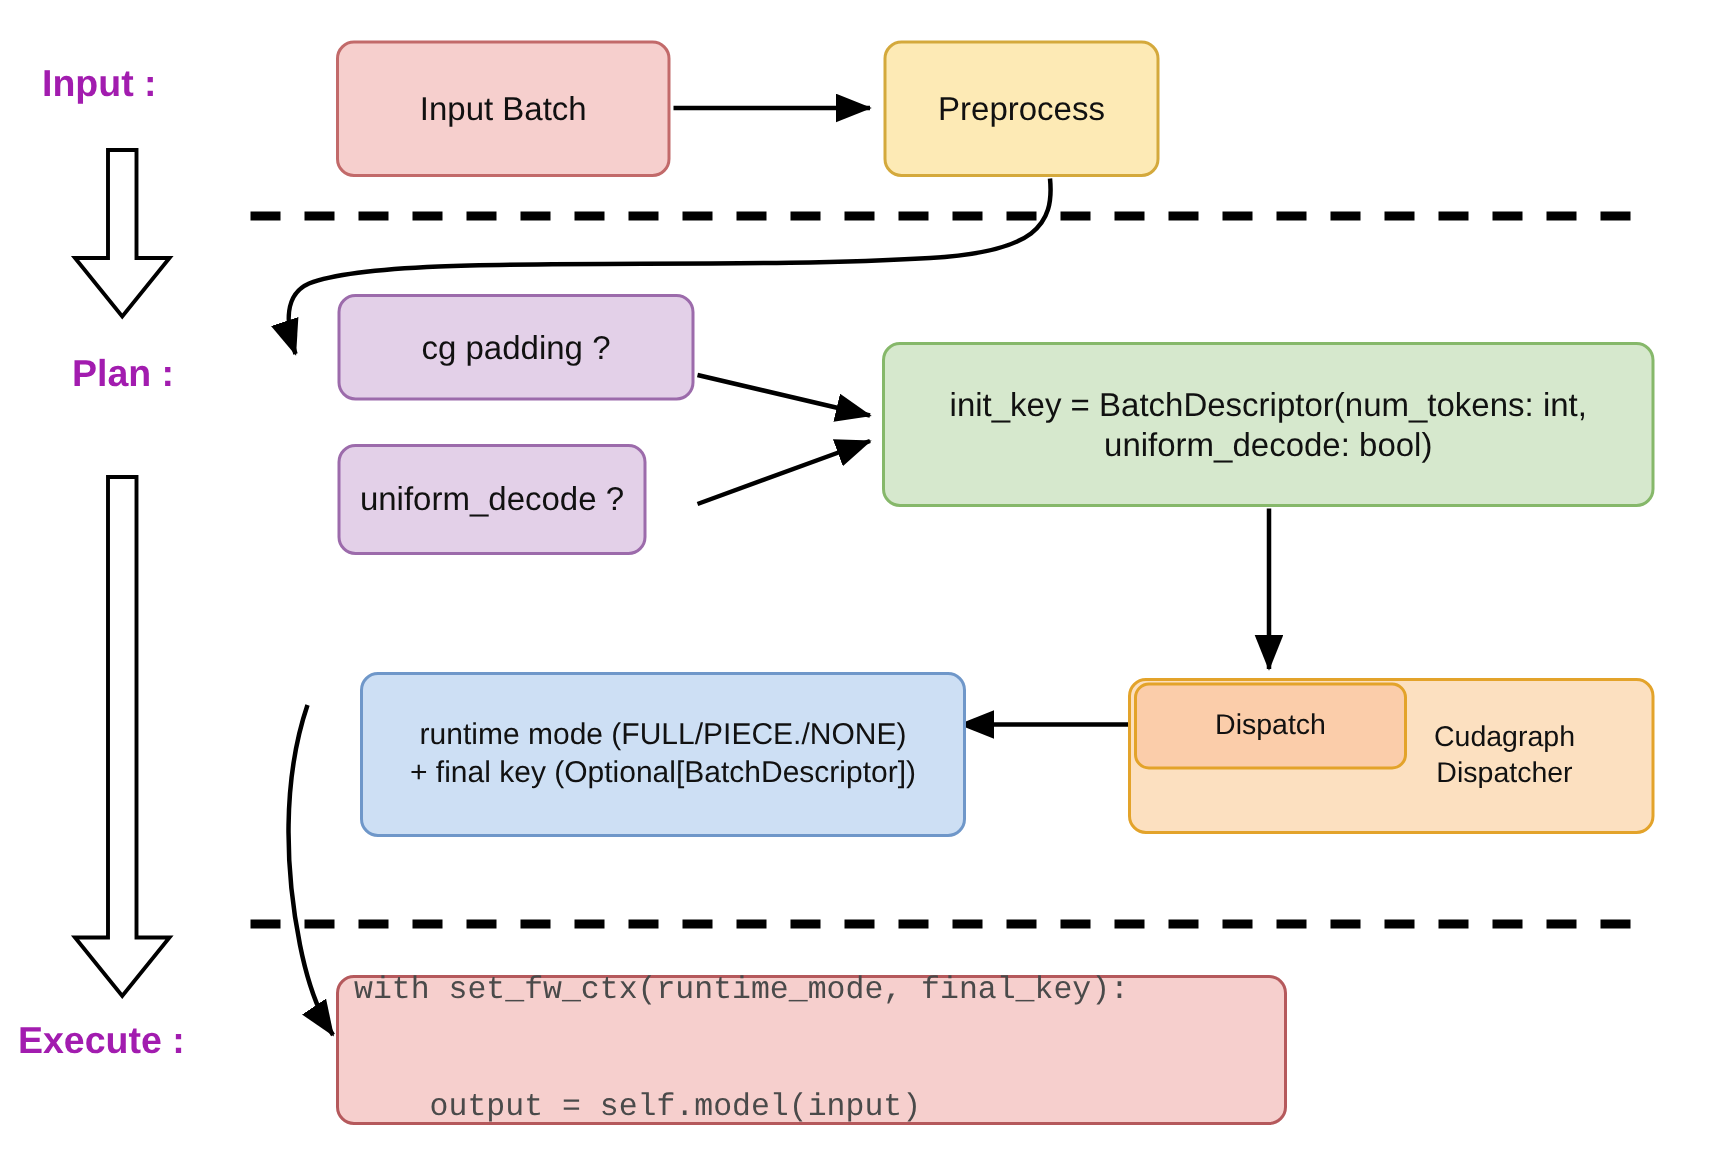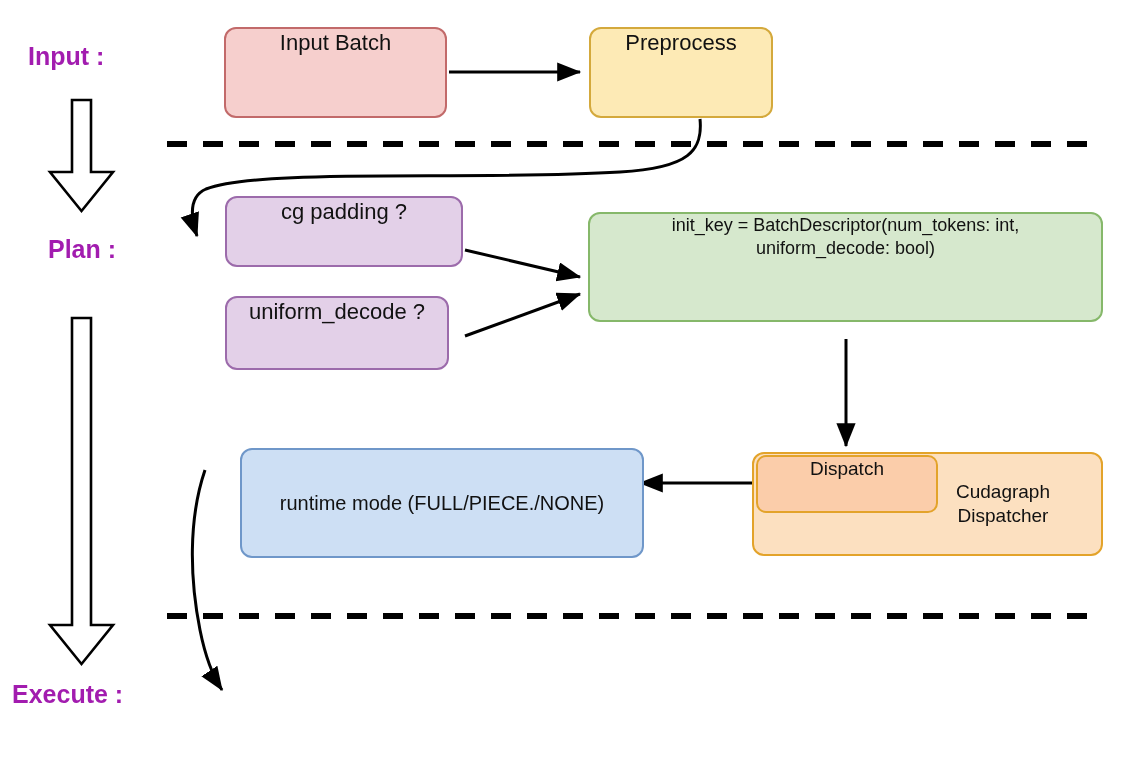--- a/index.html
+++ b/index.html
@@ -6,40 +6,40 @@
   body{
     width:1142px;height:770px;background:#ffffff;
     font-family:"Liberation Sans",sans-serif;
     position:relative;overflow:hidden;
   }
   #stage{position:absolute;left:0;top:0;width:1142px;height:770px;}
   .svg-layer{position:absolute;left:0;top:0;width:1142px;height:770px;}
 
   .node{
     position:absolute;box-sizing:border-box;
-    display:flex;justify-content:center;
+    display:flex;align-items:center;justify-content:center;
     text-align:center;border-radius:12px;border-width:2px;border-style:solid;
     color:#111111;line-height:1.25;
   }
   .stage-label{
     position:absolute;font-weight:bold;font-size:25px;color:#a21caf;
     white-space:nowrap;
   }
 
   
   #input-batch{left:224px;top:27px;width:223px;height:91px;
     background:#f6cfcd;border-color:#c26a6a;font-size:22px;}
   #preprocess{left:589px;top:27px;width:184px;height:91px;
     background:#fdeab5;border-color:#d4a93c;font-size:22px;}
   #cg-padding{left:225px;top:196px;width:238px;height:71px;
     background:#e3d0e8;border-color:#9c6bab;font-size:22px;}
-  #uniform-decode{left:225px;top:296px;width:224px;height:74px;
+  #uniform-decode{left:225px;top:296px;width:206px;height:74px;
     background:#e3d0e8;border-color:#9c6bab;font-size:22px;}
-  #batch-descriptor{left:588px;top:212px;width:515px;height:110px;
-    background:#d6e8cd;border-color:#86b86a;font-size:18px;padding:0 10px;}
+  #batch-descriptor{left:588px;top:228px;width:515px;height:110px;
+    background:#d6e8cd;border-color:#86b86a;font-size:22px;padding:0 10px;}
   #cudagraph-dispatcher{left:752px;top:452px;width:351px;height:104px;
     background:#fce0c0;border-color:#e3a32a;font-size:19px;
     justify-content:flex-end;padding-right:18px;align-items:center;}
   #cudagraph-dispatcher .cg-text{width:160px;}
   #dispatch{left:756px;top:455px;width:182px;height:58px;
     background:#fbcdaa;border-color:#e3a32a;font-size:19px;border-radius:10px;z-index:3;}
   #runtime-mode{left:240px;top:448px;width:404px;height:110px;
     background:#cddff4;border-color:#6f97c9;font-size:20px;flex-direction:column;}
   #code-block{left:224px;top:650px;width:634px;height:100px;
     background:#f6cfcd;border-color:#b5595c;
@@ -118,16 +118,23 @@
       <div>Dispatcher</div>
     </div>
   </div>
 
   <div class="node" id="dispatch">
     <span>Dispatch</span>
   </div>
 
   <div class="node" id="runtime-mode">
     <div>runtime mode (FULL/PIECE./NONE)</div>
+    <div>+ final key (Optional[BatchDescriptor])</div>
   </div>
 
+  <div class="node" id="code-block">
+    <div>
+      <div>with set_fw_ctx(runtime_mode, final_key):</div>
+      <div>    output = self.model(input)</div>
+    </div>
+  </div>
 
 </div>
 
 </body></html>

